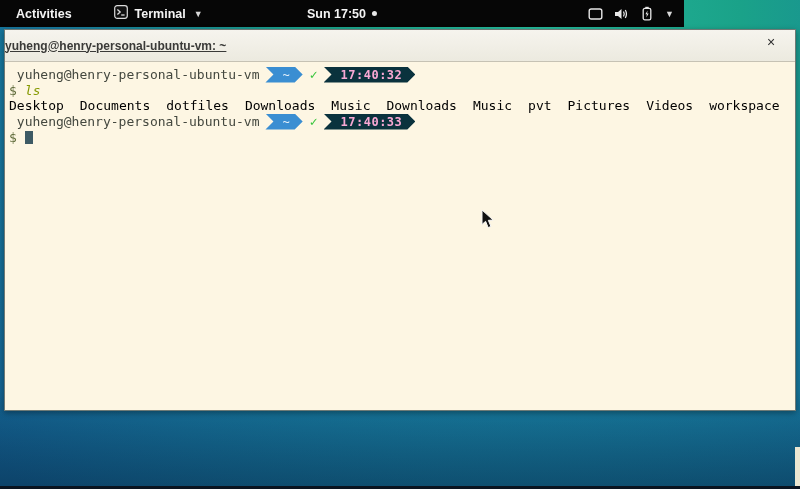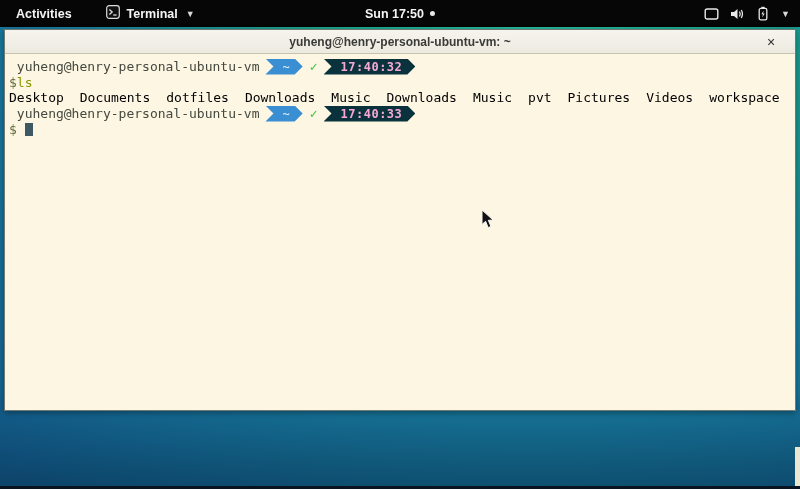--- a/index.html
+++ b/index.html
@@ -7,44 +7,44 @@
   .screen {
     position:relative; width:800px; height:489px;
     font-family:"Liberation Sans", sans-serif;
     background:
       linear-gradient(to bottom, rgba(0,0,0,0) 80%, rgba(2,24,44,.38) 100%),
       radial-gradient(ellipse 760px 620px at 66% 4%, #26b89a 0%, #1aa289 28%, #177a9d 62%, #135d8e 100%);
     overflow:hidden;
   }
   
   .top-bar {
-    position:absolute; top:0; left:0; width:800px; height:27px;
+    position:absolute; top:0; left:0; width:684px; height:27px;
     background:#060606; color:#f4f4f4; display:flex; align-items:center;
     font-size:12.5px; font-weight:700;
   }
   .activities { margin-left:12px; padding:0 4px; cursor:default; }
-  .app-indicator { display:flex; align-items:center; margin-left:30px; gap:7px; }
+  .app-indicator { display:flex; align-items:center; margin-left:38px; gap:7px; }
   .app-indicator .caret { font-size:9px; color:#d8d8d8; margin-left:1px; }
   .clock-area { position:absolute; left:50%; transform:translateX(-50%); display:flex; align-items:center; gap:6px; }
   .notif-dot { width:5px; height:5px; border-radius:50%; background:#e8e8e8; }
   .status-area { position:absolute; right:10px; display:flex; align-items:center; gap:11px; }
   .status-area svg { display:block; }
   .status-caret { font-size:9px; color:#d8d8d8; }
   
   .window {
     position:absolute; left:4px; top:29px; width:792px; height:382px;
     border:1px solid #6f7a75; background:#fdf6e3;
     box-shadow:0 2px 6px rgba(0,0,0,.35);
   }
   .title-bar {
-    position:relative; height:24px;
+    position:relative; height:32px;
     background:linear-gradient(#f6f4ee, #eceadf);
     border-bottom:1px solid #c6c2b4;
-    display:flex; align-items:center; justify-content:center;
-    font-size:12px; font-weight:700; color:#3a3a38;
+    display:flex; align-items:center; justify-content:flex-start;
+    font-size:12px; font-weight:700; color:#3a3a38;text-decoration:underline;
   }
   .close-btn {
     position:absolute; right:16px; top:4px; width:16px; height:16px;
     display:flex; align-items:center; justify-content:center;
     font-size:14px; font-weight:400; color:#2e2e2e; cursor:default;
   }
   .term-body {
     position:relative; height:266px; background:#fdf6e3;
     font-family:"DejaVu Sans Mono", monospace; font-size:13px;
     color:#44483f; padding:4px 4px 4px 4px;
@@ -53,21 +53,21 @@
   .prompt-line { height:17px; }
   .pl-seg {
     display:inline-block; height:16px; line-height:16px; font-size:12px;
     clip-path:polygon(0 0, calc(100% - 8px) 0, 100% 50%, calc(100% - 8px) 100%, 0 100%, 8px 50%);
     padding:0 13px 0 17px; margin-left:6px;
   }
   .pl-cwd  { background:#3a8ed2; color:#e4f1fb; }
   .pl-time { background:#0a323d; color:#f9a8d4; font-weight:700; letter-spacing:.5px; }
   .check { color:#38c53c; font-weight:700; margin-left:7px; }
   .dollar { color:#5f6b3a; }
-  .cmd { color:#859900; margin-left:0; }
+  .cmd { color:#859900; margin-left:8px;font-style:italic; }
   .dir { color:#000000; margin-right:16px; }
   .cursor-block { display:inline-block; width:8px; height:13px; background:#3d5a64; margin-left:8px; }
   
   .bottom-strip { position:absolute; left:0; bottom:0; width:800px; height:3px; background:#0a1420; }
   .right-notch { position:absolute; right:0; bottom:3px; width:5px; height:39px; background:#ece7d2; }
   .mouse-cursor { position:absolute; left:481px; top:209px; pointer-events:none; }
 </style>
 </head>
 <body>
 

